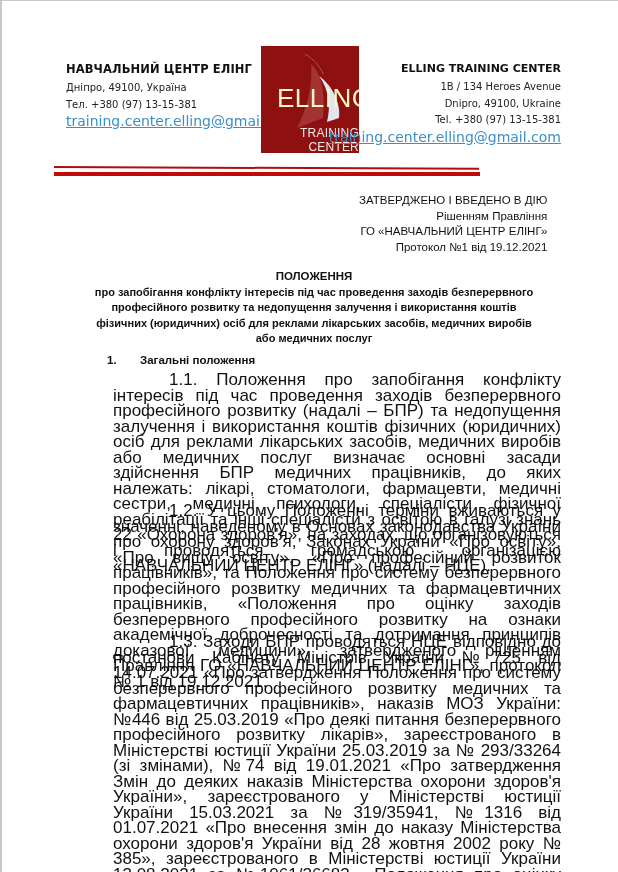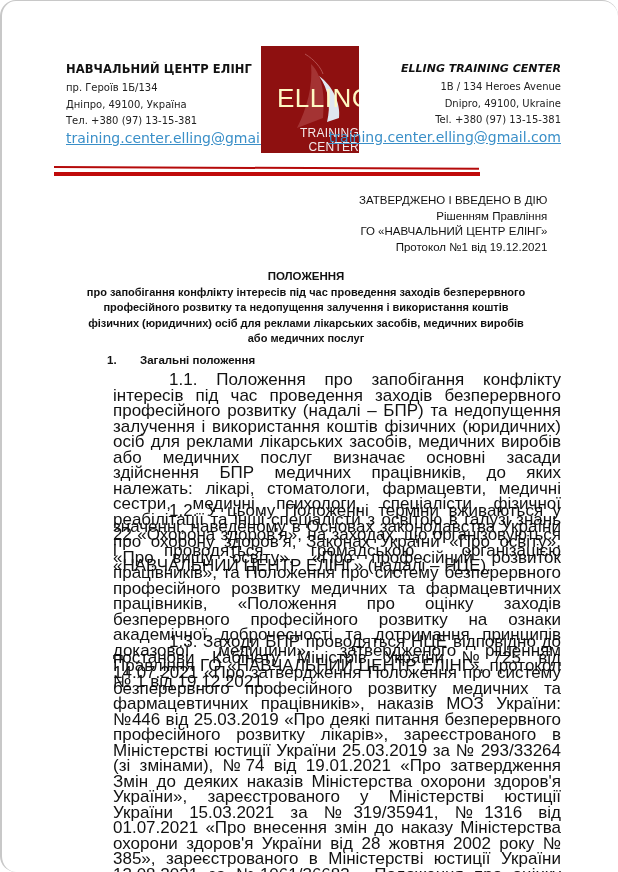--- a/index.html
+++ b/index.html
@@ -4,68 +4,67 @@
 <style>
   html, body { margin:0; padding:0; }
   body {
     width:618px; height:872px; overflow:hidden; background:#ffffff;
     font-family:"Liberation Sans", sans-serif; color:#111;
     position:relative;
   }
   .page {
     position:absolute; left:0; top:0; width:618px; height:872px;
     border-top:1px solid #c8c8c8; border-left:2px solid #c8c8c8;
-    box-sizing:border-box; background:#fff;border-radius:16px;
+    box-sizing:border-box; background:#fff;
   }
   
   .hdr-left { position:absolute; left:64px; top:61px; font-family:"DejaVu Sans", sans-serif; }
   .hdr-left .name { font-weight:bold; font-size:11.5px; letter-spacing:0.1px; color:#111; margin-bottom:4px; }
   .hdr-left .line { font-size:10px; color:#222; line-height:16.5px; }
   .hdr-left .mail, .hdr-right .mail { color:#3a8fc8; text-decoration:underline; font-size:14px; line-height:16px; }
   .hdr-right { position:absolute; right:57px; top:61px; text-align:right; font-family:"DejaVu Sans", sans-serif; }
-  .hdr-right .name { font-weight:bold; font-size:11px; color:#111; margin-bottom:4px;font-style:italic; }
+  .hdr-right .name { font-weight:bold; font-size:11px; color:#111; margin-bottom:4px; }
   .hdr-right .line { font-size:10px; color:#222; line-height:16.5px; }
   .logo {
     position:absolute; left:259px; top:45px; width:98px; height:107px;
     background:#8e1010; overflow:hidden;
   }
   .logo svg { position:absolute; left:0; top:0; }
   .logo .logo-title {
     position:absolute; left:0; right:0; top:37px; text-align:center; color:#fef9c3;
     font-family:"Liberation Sans", sans-serif; font-size:26px; letter-spacing:0.5px;padding-left:16px;
   }
   .logo .logo-sub {
     position:absolute; left:0; right:0; top:80px; text-align:right; color:#f3eaea;
     font-family:"Liberation Sans", sans-serif; font-size:12px; letter-spacing:0.2px;
   }
   .rule1 { position:absolute; left:52px; top:165px; width:425px; height:2px; background:#b50a0a; transform:rotate(0.25deg); transform-origin:left; }
   .rule2 { position:absolute; left:52px; top:171px; width:426px; height:4px; background:#c00a0a; }
 
   .approve { position:absolute; left:357px; top:192px; font-size:11.5px; line-height:15.5px; color:#111;text-align:right; }
 
-  .title-block { position:absolute; left:44px; top:268px; width:520px; text-align:center; font-weight:bold; font-size:11px; line-height:15.6px; }
+  .title-block { position:absolute; left:52px; top:268px; width:520px; text-align:center; font-weight:bold; font-size:11px; line-height:15.6px; }
   .title-block .t-main { font-size:11.5px; }
 
   .section { position:absolute; left:105px; top:353px; font-weight:bold; font-size:11.5px; }
   .section .num { display:inline-block; width:33px; }
 
   .body-text { position:absolute; left:111px; width:448px; font-size:17px; line-height:15.5px; text-align:justify; color:#111; }
   .body-text .p { text-indent:56px; margin:0; }
   .p1 { top:371px; }
   .p2 { top:502px; }
   .p3 { top:633px; }
 </style>
 </head>
 <body>
 
 <div class="page">
 
   <div class="hdr-left">
     <div class="name">НАВЧАЛЬНИЙ ЦЕНТР ЕЛІНГ</div>
-    <div class="line">пр. Героїв 1Б/134</div>
     <div class="line">Дніпро, 49100, Україна</div>
     <div class="line">Тел. +380 (97) 13-15-381</div>
     <div class="mail">training.center.elling@gmail.com</div>
   </div>
 
   <div class="logo">
     <svg width="98" height="107" viewBox="0 0 98 107">
       <path d="M50 18 C62 30 64 50 62 72 L36 82 C46 62 52 40 50 18 Z" fill="#a83a3a" opacity="0.85"></path>
       <path d="M58 30 C72 40 80 58 78 72 L66 76 C70 60 68 44 58 30 Z" fill="#dfe6f0"></path>
       <path d="M44 8 C54 14 60 22 62 28" stroke="#b45050" stroke-width="1" fill="none"></path>

